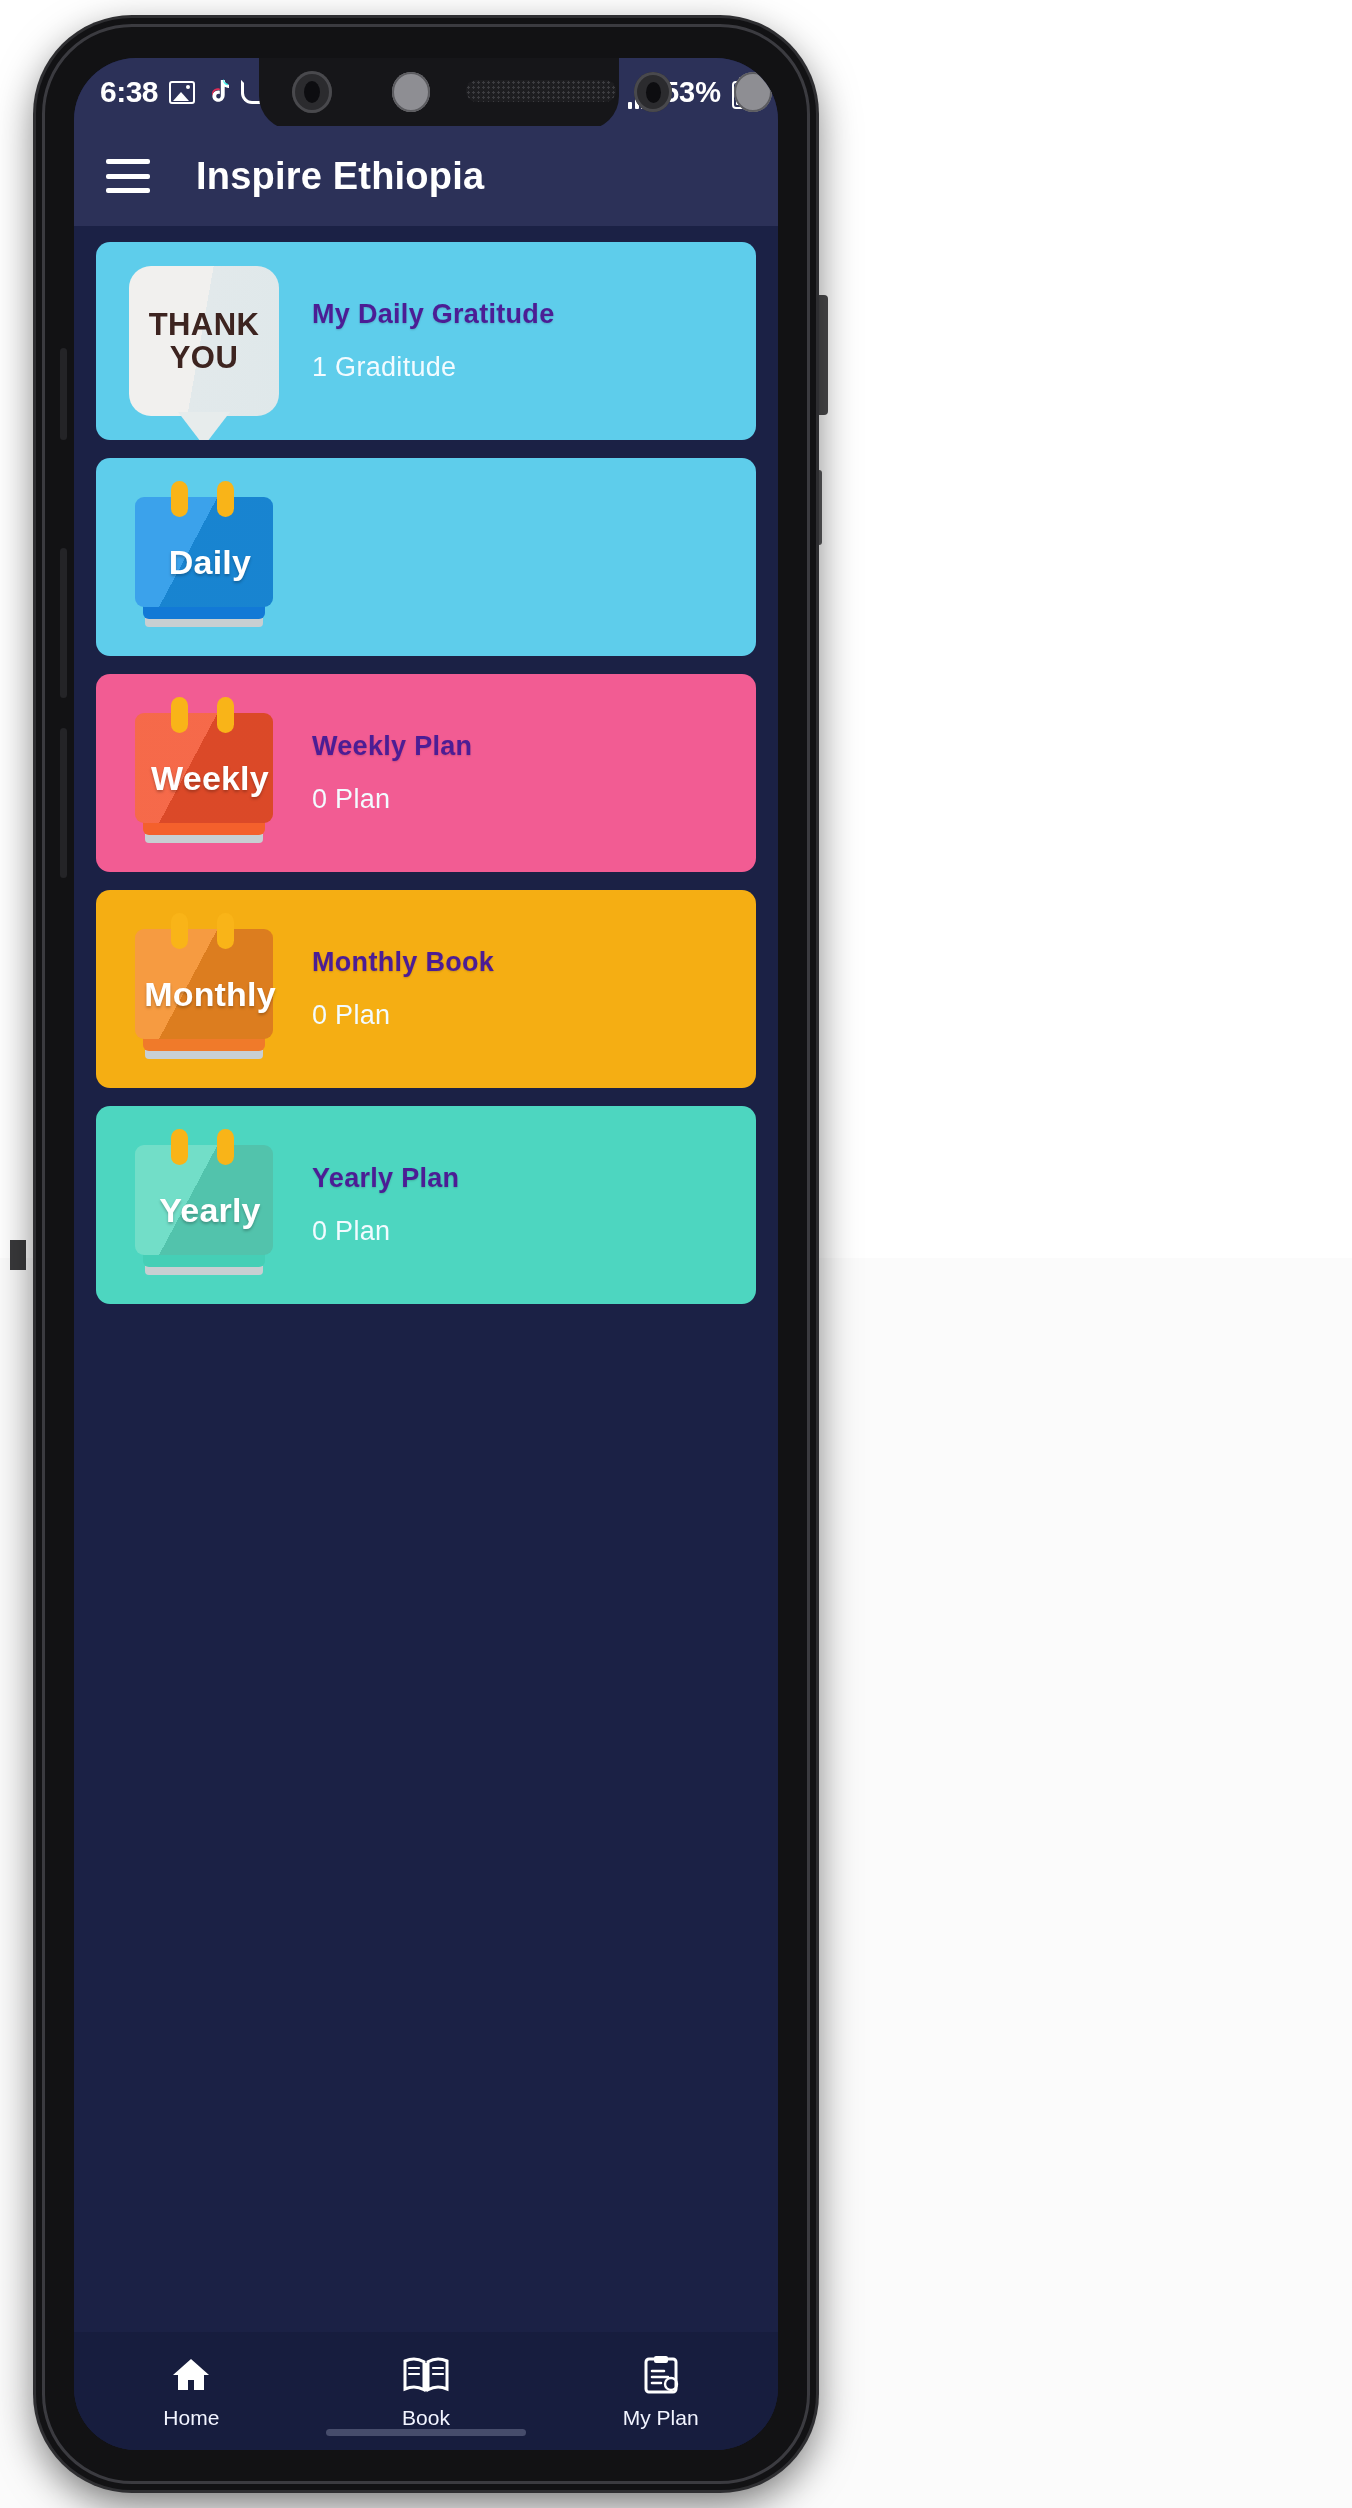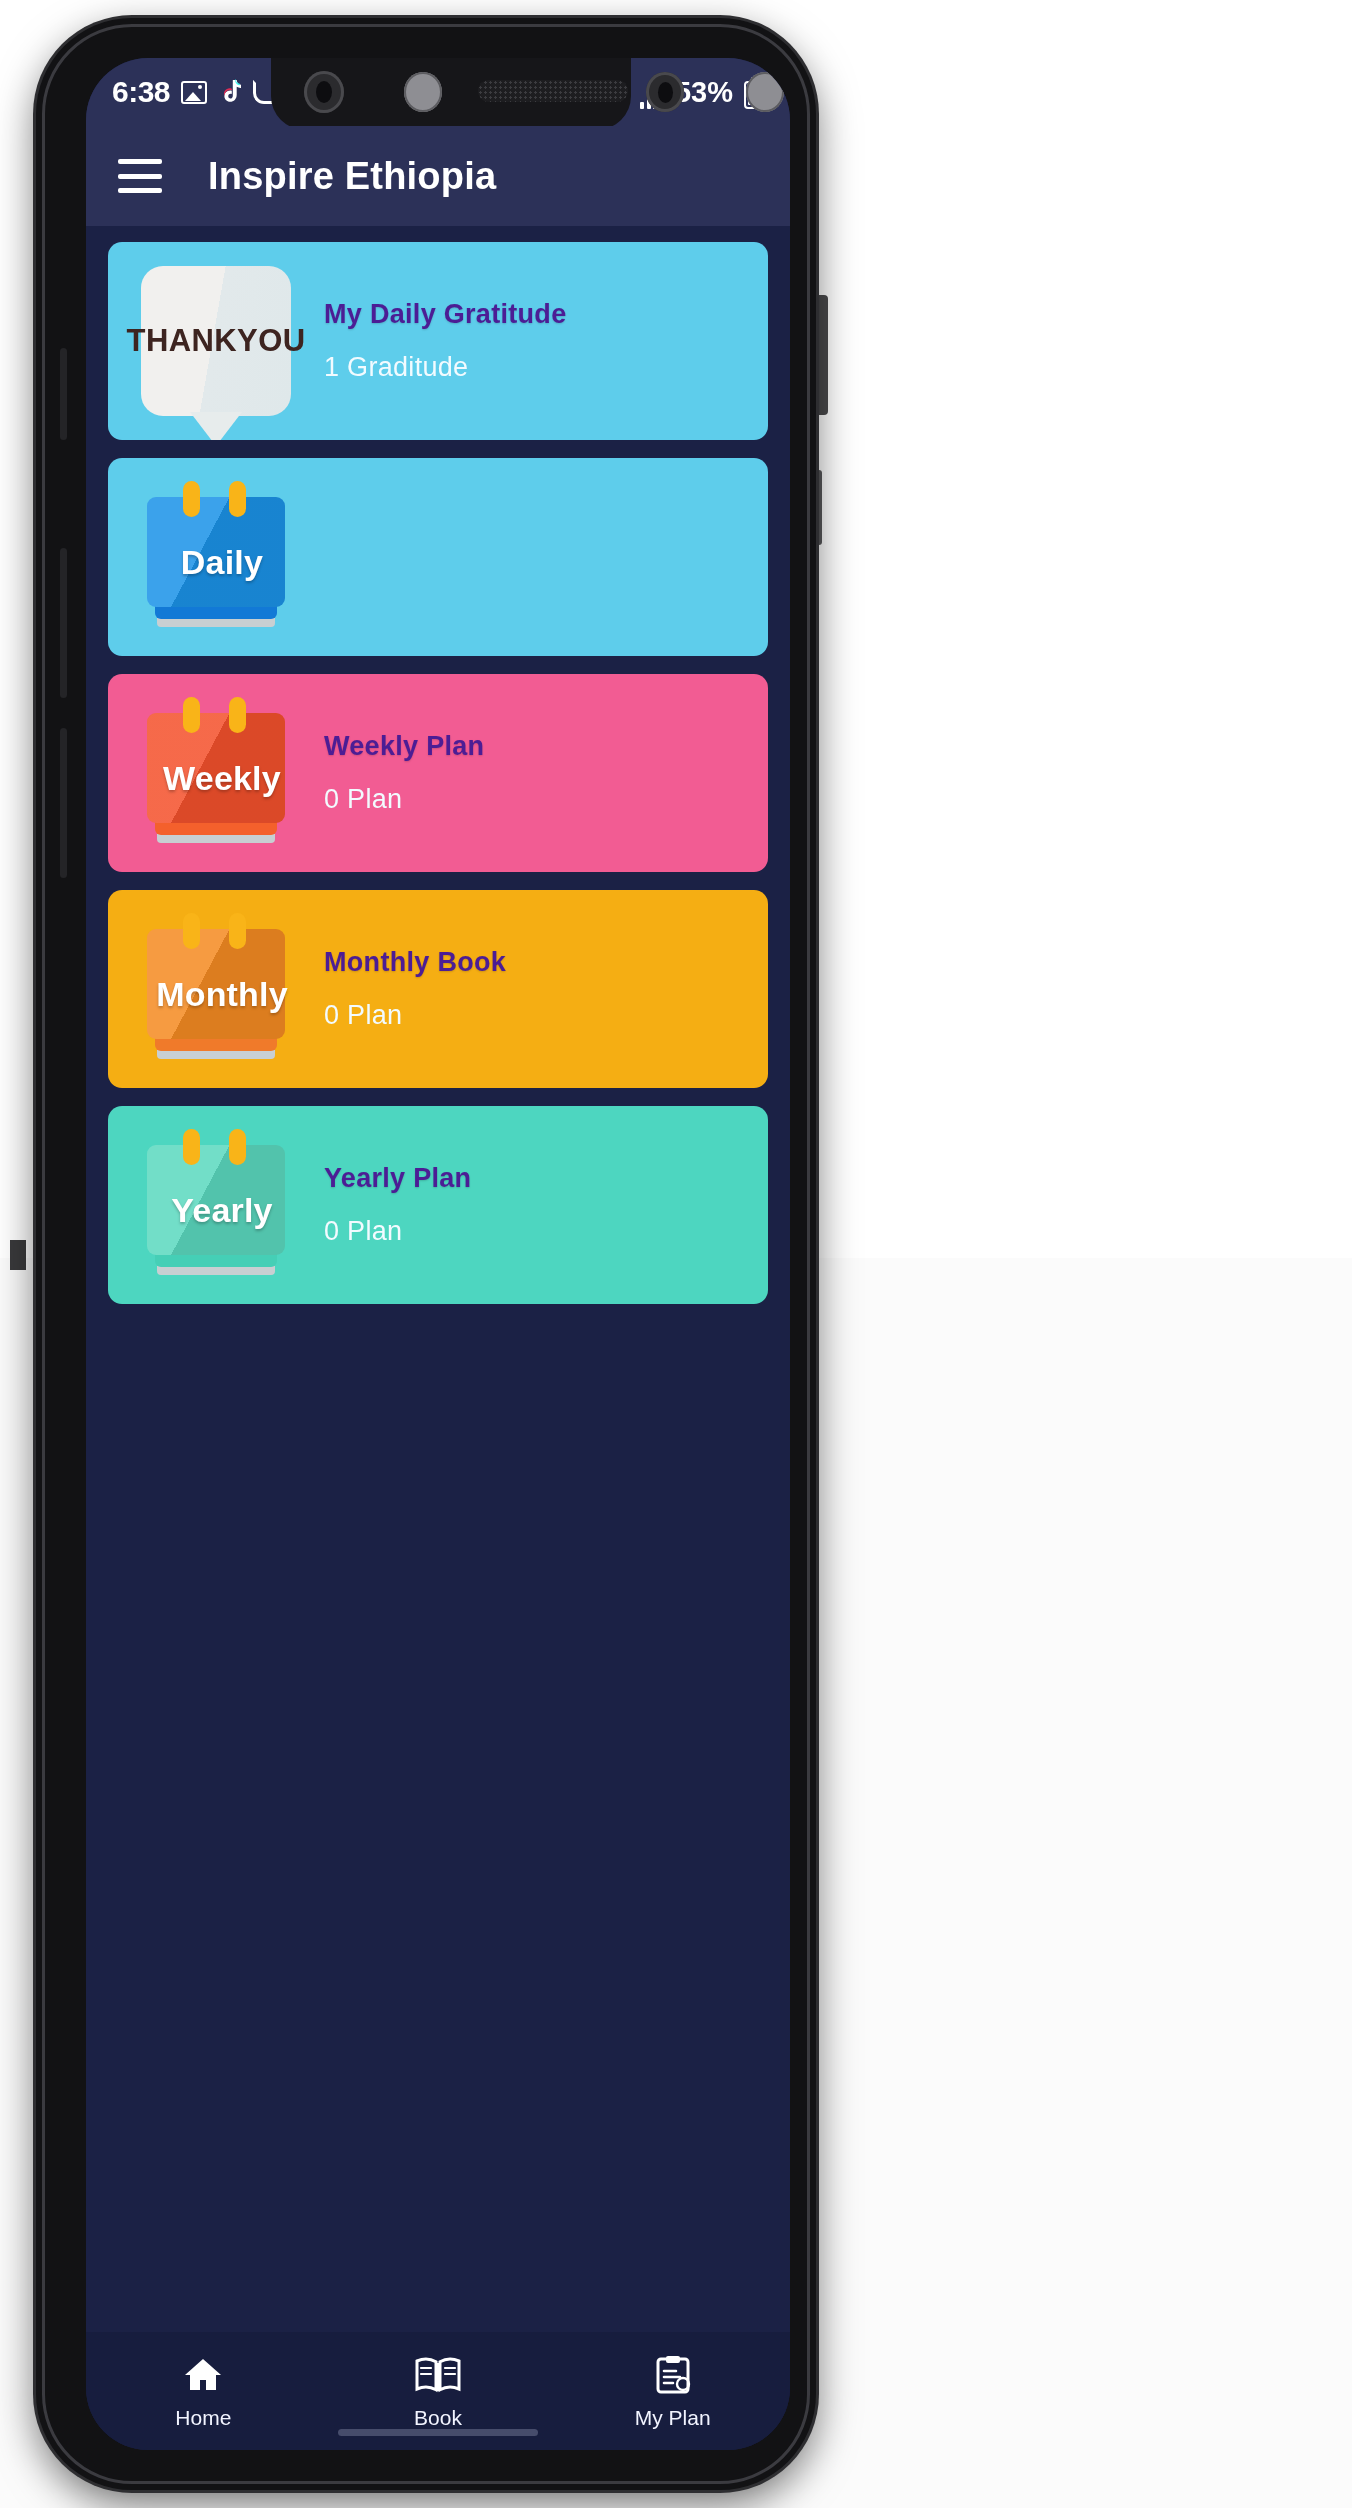--- a/index.html
+++ b/index.html
@@ -46,21 +46,20 @@
   .btn-b { top:530px; height:150px; }
   .btn-c { top:710px; height:150px; }
 
   .screen {
     position:absolute;
     left: 38px; top: 40px;
     width: 704px; height: 2392px;
     background: #1b2145;
     border-radius: 62px;
     overflow: hidden;
-    margin-left: 12px;
   }
 
   
   .statusbar {
     position:absolute; left:0; top:0; width:100%; height:68px;
     background: #2c3158;
     display:flex; align-items:center;
     padding: 0 26px;
     color:#ffffff;
   }
@@ -152,21 +151,21 @@
     display:flex; align-items:center; justify-content:center;
   }
   .card-text { margin-left: 24px; display:flex; flex-direction:column; gap:22px; }
   .card-title { color:#4c1d95; font-size:27px; font-weight:700; letter-spacing:.3px; text-shadow:0 1px 2px rgba(0,0,0,.16); }
   .card-sub { color:#f2fbff; font-size:27px; font-weight:400; letter-spacing:.3px; }
 
   
   .bubble {
     width:150px; height:150px;
     background:#ececec; border-radius:22px;
-    display:flex; flex-direction:row; align-items:center; justify-content:center;
+    display:flex; flex-direction:column; align-items:center; justify-content:center;
     position:relative;
     background-image: linear-gradient(100deg,#f1f0ee 0%,#f1f0ee 48%,#e2e9eb 48%,#dfe8ea 100%);
   }
   .bubble::after{
     content:""; position:absolute; bottom:-30px; left:50%; transform:translateX(-50%);
     border-left:26px solid transparent; border-right:26px solid transparent;
     border-top:34px solid #e7ecec;
   }
   .bubble span { color:#3d2420; font-weight:800; font-size:31px; line-height:1.08; letter-spacing:.4px; }
 

